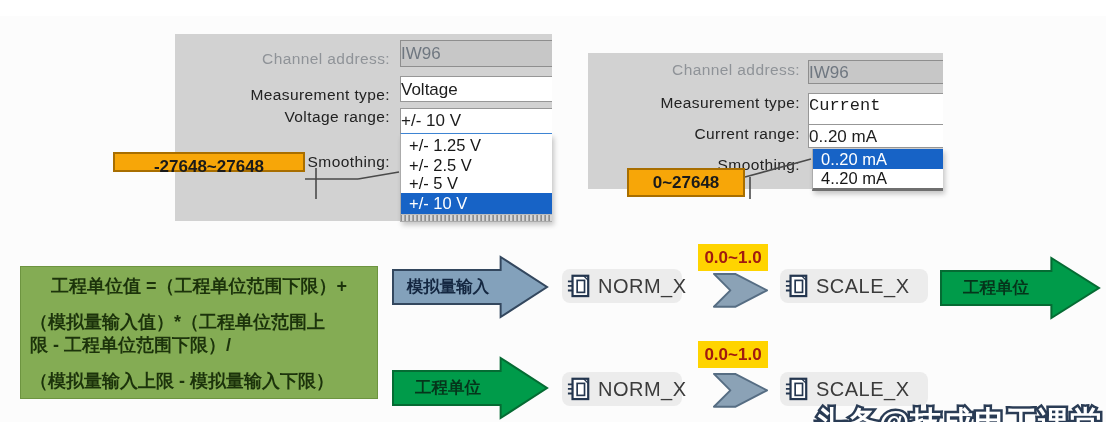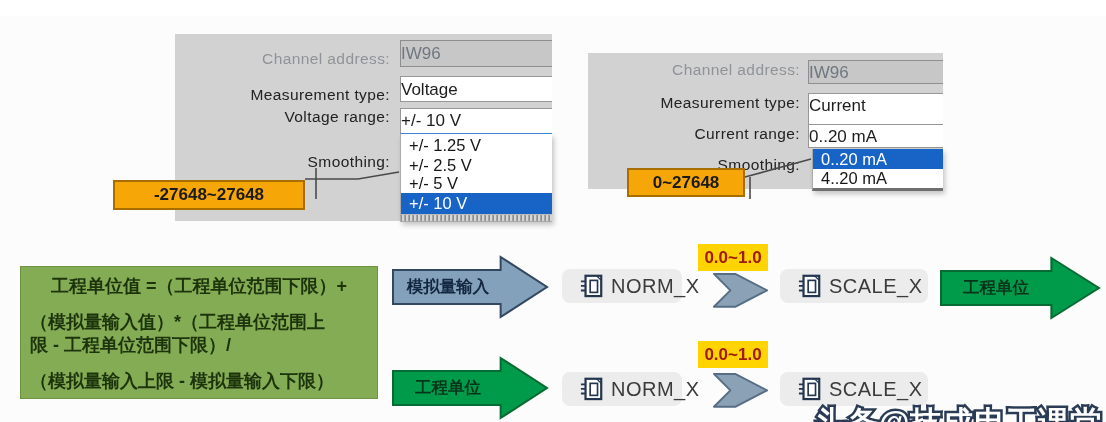--- a/index.html
+++ b/index.html
@@ -32,21 +32,21 @@
   .dd-item { font-size:16.5px; color:#161616; padding-left:8px; white-space:nowrap; overflow:hidden; }
   .dd-left  .dd-item { height:20px; line-height:20px; }
   .dd-right .dd-item { height:19px; line-height:19px; }
   .dd-item.selected { background:#1763c6; color:#fff; }
   .noise-strip { height:7px; border-top:1px solid #bbb;
       background:repeating-linear-gradient(90deg,#8e8e8e 0 1px,#d6d6d6 1px 3px,#a4a4a4 3px 4px); }
 
   
   .callout { position:absolute; background:#f7a608; border:2px solid #a86e00; color:#1a1a1a;
              font-weight:bold; font-size:17px; text-align:center; z-index:8; }
-  .callout-left  { left:113px; top:164px; width:192px; height:30px; line-height:26px; }
+  .callout-left  { left:113px; top:136px; width:192px; height:20px; line-height:26px; }
   .callout-right { left:627px; top:152px; width:118px; height:29px; line-height:25px; }
 
   .leader-svg { position:absolute; left:0; top:0; width:1106px; height:422px; z-index:5; pointer-events:none; }
   .leader-svg line { stroke:#4a4a4a; stroke-width:1.6; }
 
   
   .formula-box { position:absolute; left:20px; top:250px; width:358px; height:133px;
                  background:#84ac54; border:1px solid #6d9440; color:#1c330b;
                  font-weight:bold; font-size:18px; padding:5px 9px; line-height:23px; }
   .formula-box .f1 { margin-top:3px;text-align:center; }
@@ -59,21 +59,21 @@
   .fat-arrow svg { position:absolute; left:0; top:0; width:100%; height:100%; }
   .fat-arrow.blue  polygon { fill:#83a1bb; stroke:#33475e; stroke-width:2; }
   .fat-arrow.green polygon { fill:#009b4a; stroke:#056b33; stroke-width:2; }
   .arrow-label { position:absolute; left:4px; top:50%; transform:translateY(-50%);
                  width:104px; text-align:center; font-size:16.5px; font-weight:bold; white-space:nowrap; }
   .fat-arrow.blue  .arrow-label { color:#142741; }
   .fat-arrow.green .arrow-label { color:#05351b; }
   .fat-arrow.wide { width:162px; }
 
   .fb { position:absolute; height:34px; background:#ececec; border-radius:8px;
-        display:flex; align-items:center; padding-left:18px; }
+        display:flex; align-items:center; padding-left:5px; }
   .fb-norm  { width:120px; }
   .fb-scale { width:148px; }
   .fb-label { font-size:20px; color:#3b3b3b; margin-left:7px; letter-spacing:.5px; white-space:nowrap; }
   .block-icon { width:24px; height:26px; display:inline-block; flex:none; }
 
   .chev { position:absolute; width:58px; height:38px; }
   .chev polygon { fill:#8ba2b6; stroke:#566d83; stroke-width:2; stroke-linejoin:round; }
 
   .range-tag { position:absolute; width:70px; height:27px; line-height:27px; background:#ffd400;
                color:#a11a10; font-weight:bold; font-size:17px; text-align:center; z-index:6; }
@@ -108,21 +108,21 @@
     <div class="noise-strip"></div>
   </div>
 
   <div class="panel panel-right">
     <div class="dlg-label dim" style="top:8px;">Channel address:</div>
     <div class="dlg-label" style="top:41px;">Measurement type:</div>
     <div class="dlg-label" style="top:72px;">Current range:</div>
     <div class="dlg-label" style="top:103px;">Smoothing:</div>
 
     <div class="fld disabled" style="top:7px;height:24px;line-height:23px;">IW96</div>
-    <div class="fld" style="top:40px;height:36px;line-height:23px;">Current</div>
+    <div class="fld" style="top:40px;height:36px;line-height:23px;font-family:Liberation Mono, monospace;">Current</div>
     <div class="fld" style="top:71px;height:24px;line-height:23px;">0..20 mA</div>
   </div>
 
   <div class="dropdown dd-right">
     <div class="dd-item selected" style="height:20px;line-height:20px;">0..20 mA</div>
     <div class="dd-item">4..20 mA</div>
   </div>
 
   <svg class="leader-svg">
     <line x1="305" y1="163" x2="358" y2="163"></line>

